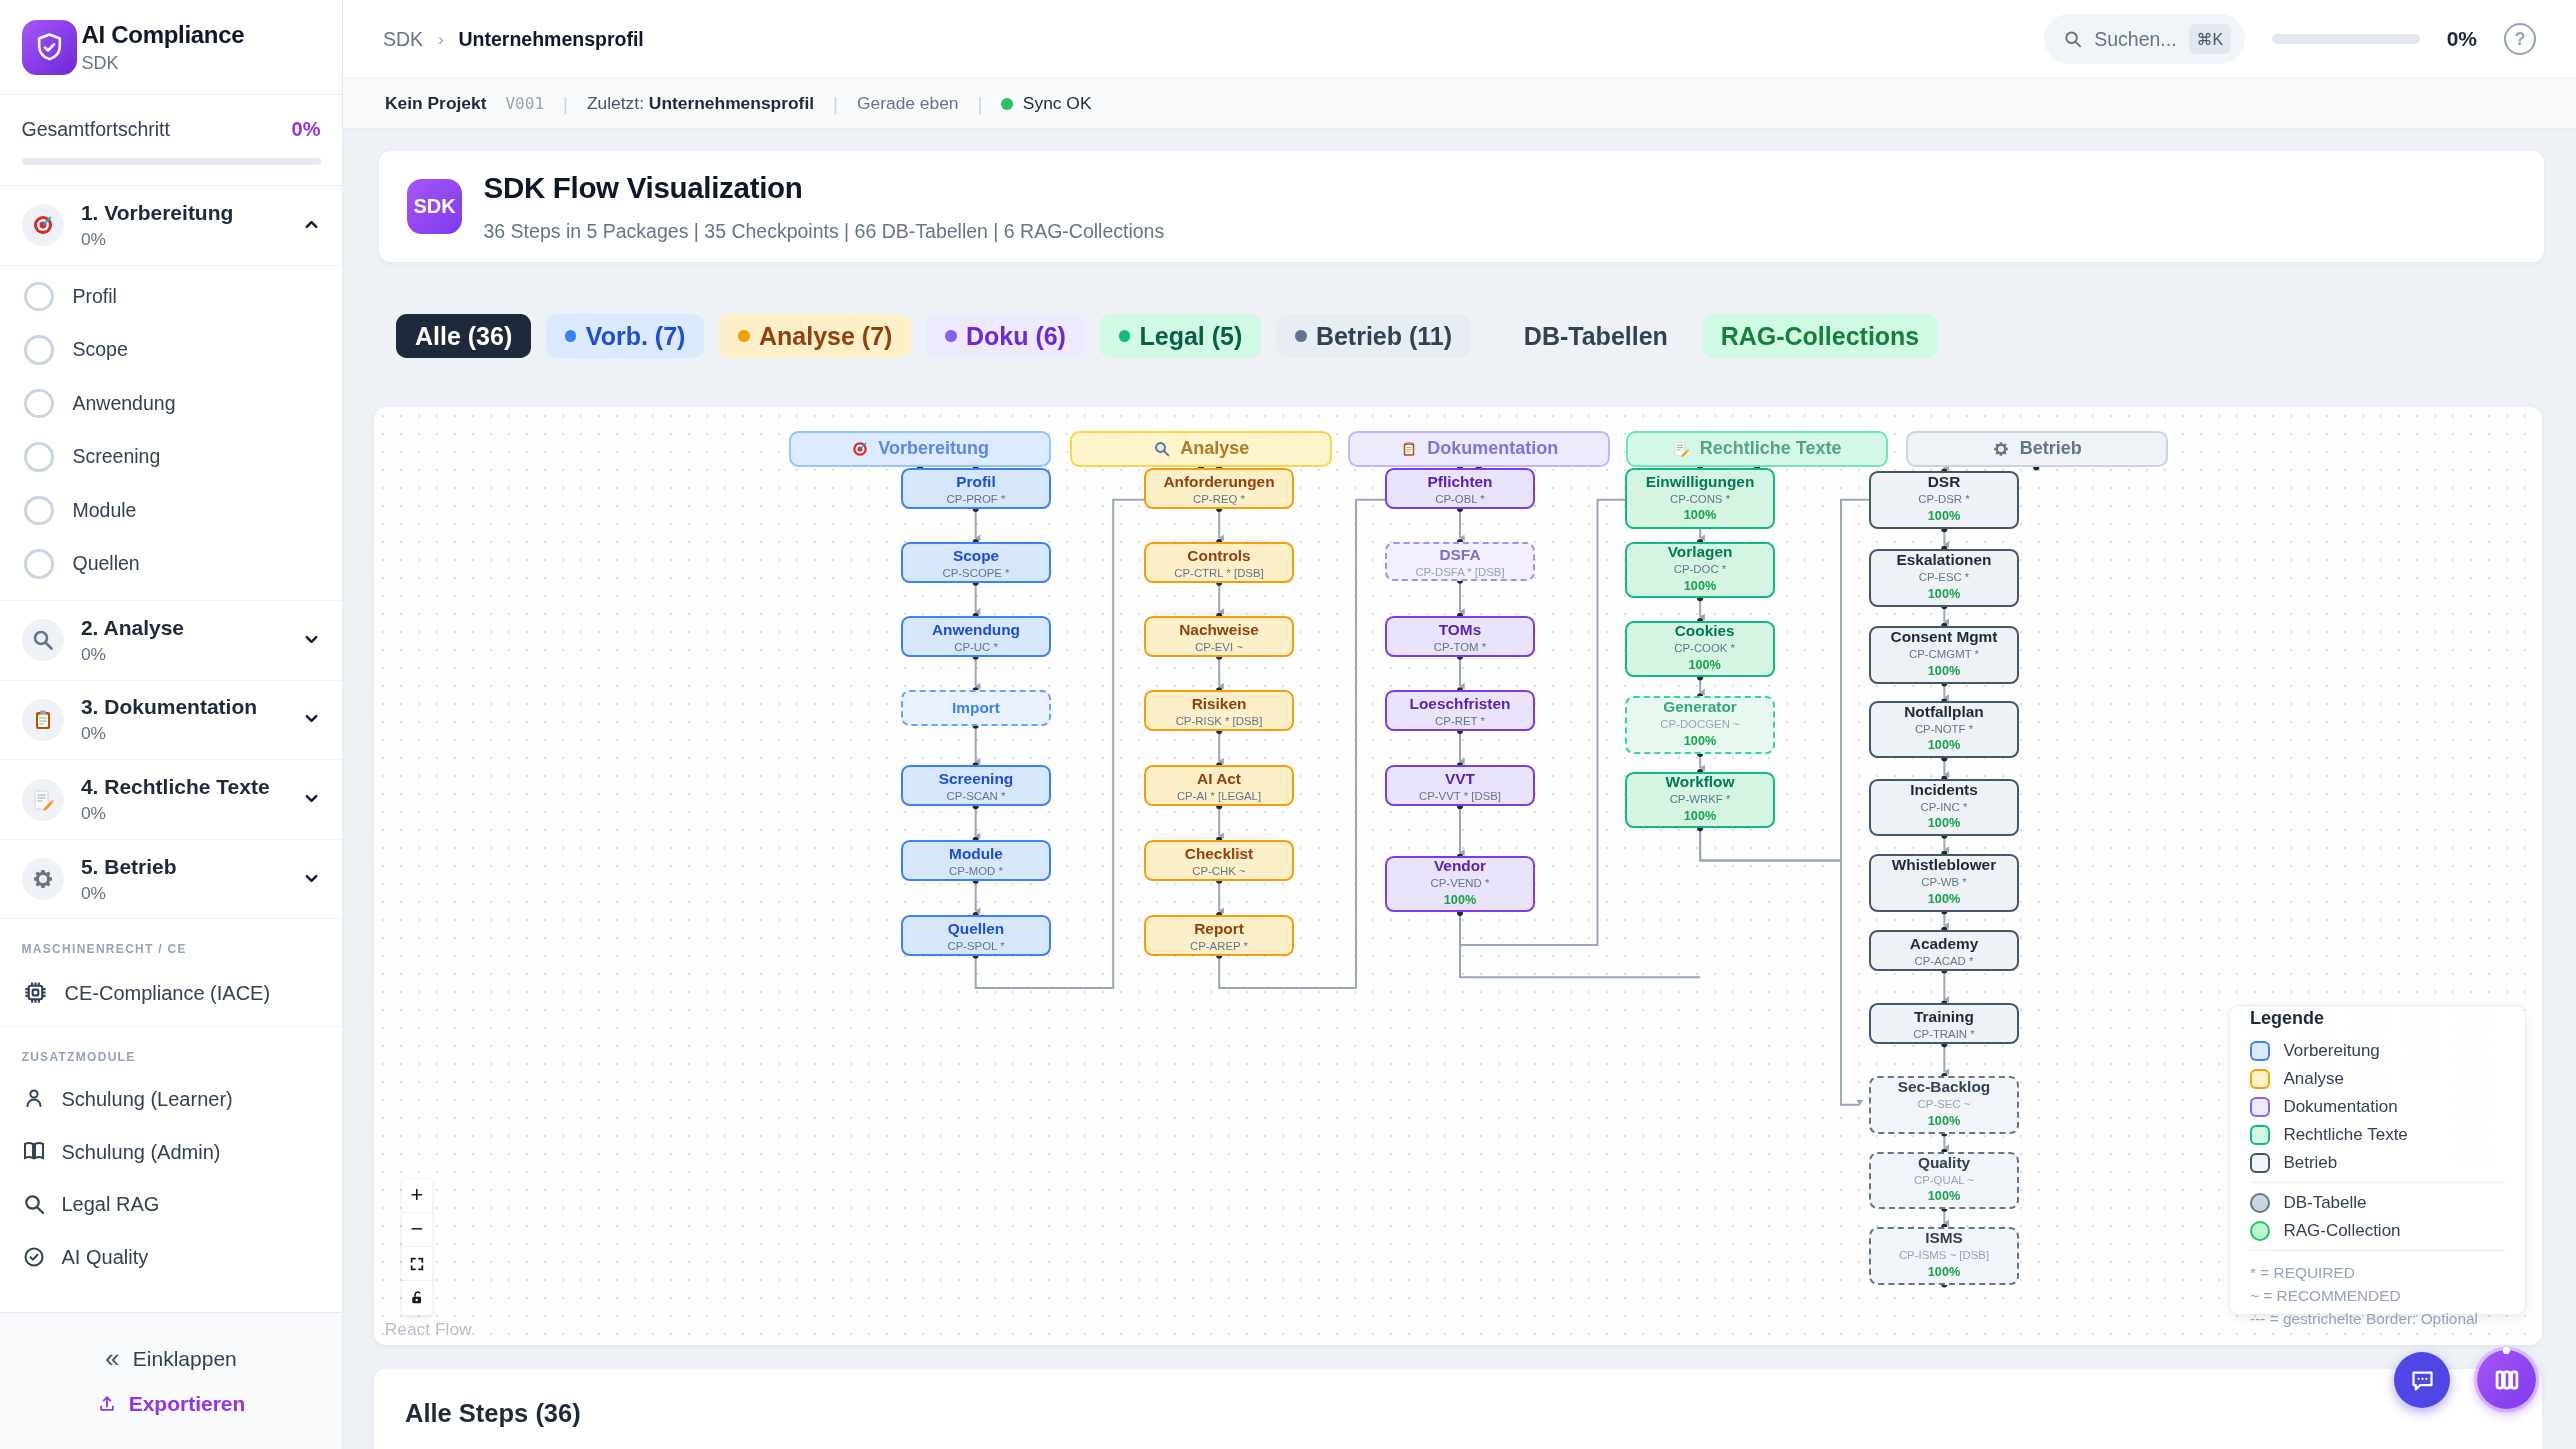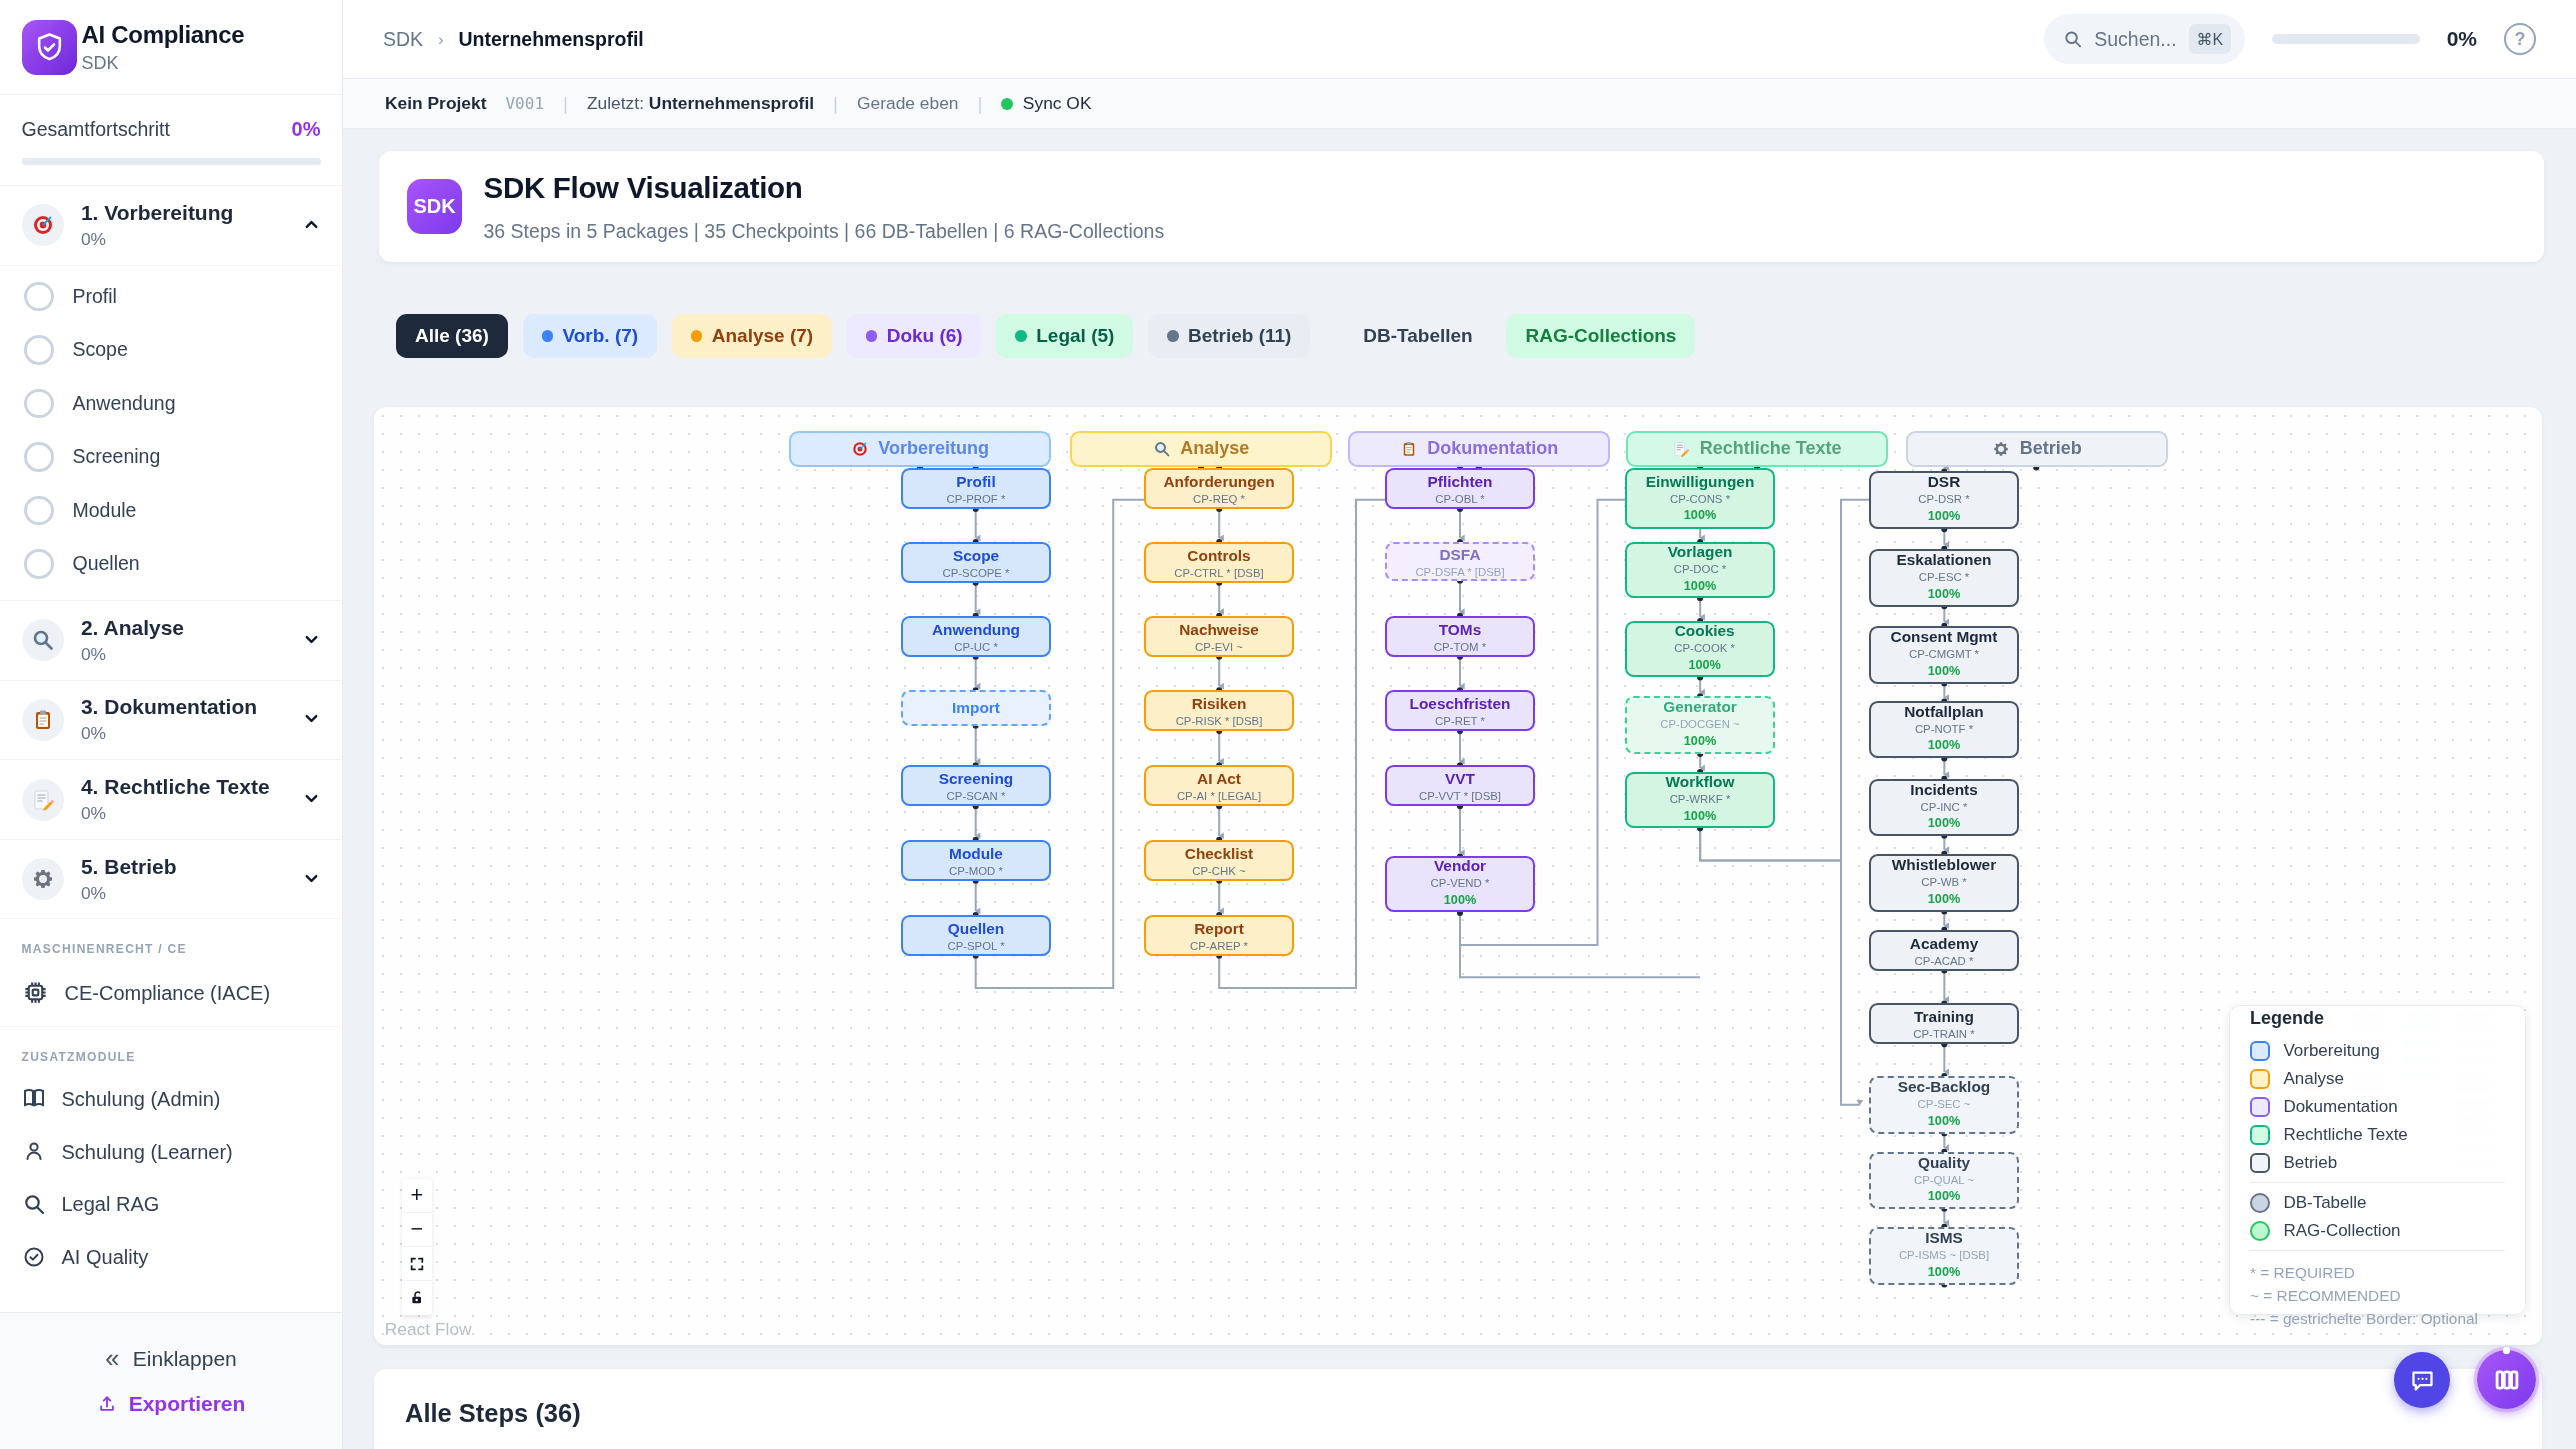--- a/index.html
+++ b/index.html
@@ -72,21 +72,21 @@
   .hero { position:absolute; left:379px; top:151px; width:2165px; height:111px; background:#fff;
     border-radius:12px; box-shadow:0 1.3px 5.4px rgba(15,23,42,.05); display:flex; align-items:center; gap:21.5px; padding:0 28px; }
   .hero-badge { width:55px; height:55px; border-radius:14.8px; background:linear-gradient(135deg,#a855f7,#7c3aed);
     color:#fff; font-size:20px; font-weight:700; display:flex; align-items:center; justify-content:center; flex:none; }
   .hero-title { font-size:29.5px; font-weight:800; color:#0f172a; letter-spacing:-0.3px; }
   .hero-sub { font-size:19.5px; color:#64748b; margin-top:15px; }
 
   
   .chips { position:absolute; left:396px; top:314px; display:flex; align-items:center; gap:14.8px; }
   .chip { height:44px; border-radius:10.7px; display:flex; align-items:center; gap:9.4px;
-    padding:0 19px; font-size:19px; font-weight:600; cursor:pointer; white-space:nowrap; }
+    padding:0 19px; font-size:25px; font-weight:600; cursor:pointer; white-space:nowrap; }
   .chip .cdot { width:11.4px; height:11.4px; border-radius:50%; }
   .chip.all { background:#1e293b; color:#fff; }
   .chip.blue { background:#dbeafe; color:#1d4ed8; } .chip.blue .cdot{ background:#3b82f6; }
   .chip.yellow { background:#fdf0c9; color:#92400e; } .chip.yellow .cdot{ background:#f59e0b; }
   .chip.purple { background:#ede9fe; color:#6d28d9; } .chip.purple .cdot{ background:#8b5cf6; }
   .chip.green { background:#d1fae5; color:#065f46; } .chip.green .cdot{ background:#10b981; }
   .chip.gray { background:#e8edf3; color:#334155; } .chip.gray .cdot{ background:#64748b; }
   .chip.db { background:#eef2f7; color:#334155; margin-left:19px; }
   .chip.rag { background:#d1fae5; color:#15803d; }
 
@@ -282,32 +282,32 @@
       <div class="side-item ce-border">
         <span><svg width="27" height="27" viewBox="0 0 24 24" fill="none" stroke="#334155" stroke-width="1.9">
             <rect x="6" y="6" width="12" height="12" rx="2"></rect>
             <rect x="9.5" y="9.5" width="5" height="5" rx="1"></rect>
             <path d="M9 6V3M12 6V3M15 6V3M9 21v-3M12 21v-3M15 21v-3M6 9H3M6 12H3M6 15H3M21 9h-3M21 12h-3M21 15h-3"></path>
           </svg></span>
         <span class="lbl">CE-Compliance (IACE)</span>
       </div>
       <div class="side-section">ZUSATZMODULE</div>
       <div class="side-item">
+        <span><svg width="24" height="24" viewBox="0 0 24 24" fill="none" stroke="#334155" stroke-width="2" stroke-linecap="round">
+            <circle cx="12" cy="8" r="3.6"></circle>
+            <path d="M5.5 20a6.5 6.5 0 0 1 13 0"></path>
+          </svg></span>
+        <span class="lbl">Schulung (Learner)</span>
+      </div>
+      <div class="side-item">
         <span><svg width="24" height="24" viewBox="0 0 24 24" fill="none" stroke="#334155" stroke-width="2">
             <path d="M3 5c2.5-1.2 5.5-1.2 8 0v14c-2.5-1.2-5.5-1.2-8 0z"></path>
             <path d="M21 5c-2.5-1.2-5.5-1.2-8 0v14c2.5-1.2 5.5-1.2 8 0z"></path>
           </svg></span>
         <span class="lbl">Schulung (Admin)</span>
-      </div>
-      <div class="side-item">
-        <span><svg width="24" height="24" viewBox="0 0 24 24" fill="none" stroke="#334155" stroke-width="2" stroke-linecap="round">
-            <circle cx="12" cy="8" r="3.6"></circle>
-            <path d="M5.5 20a6.5 6.5 0 0 1 13 0"></path>
-          </svg></span>
-        <span class="lbl">Schulung (Learner)</span>
       </div>
       <div class="side-item">
         <span><svg width="24" height="24" viewBox="0 0 24 24" fill="none" stroke="#334155" stroke-width="2.2" stroke-linecap="round">
             <circle cx="10.5" cy="10.5" r="6.2"></circle>
             <path d="M15.2 15.2L21 21"></path>
           </svg></span>
         <span class="lbl">Legal RAG</span>
       </div>
       <div class="side-item">
         <span><svg width="24" height="24" viewBox="0 0 24 24" fill="none" stroke="#334155" stroke-width="2" stroke-linecap="round" stroke-linejoin="round">

